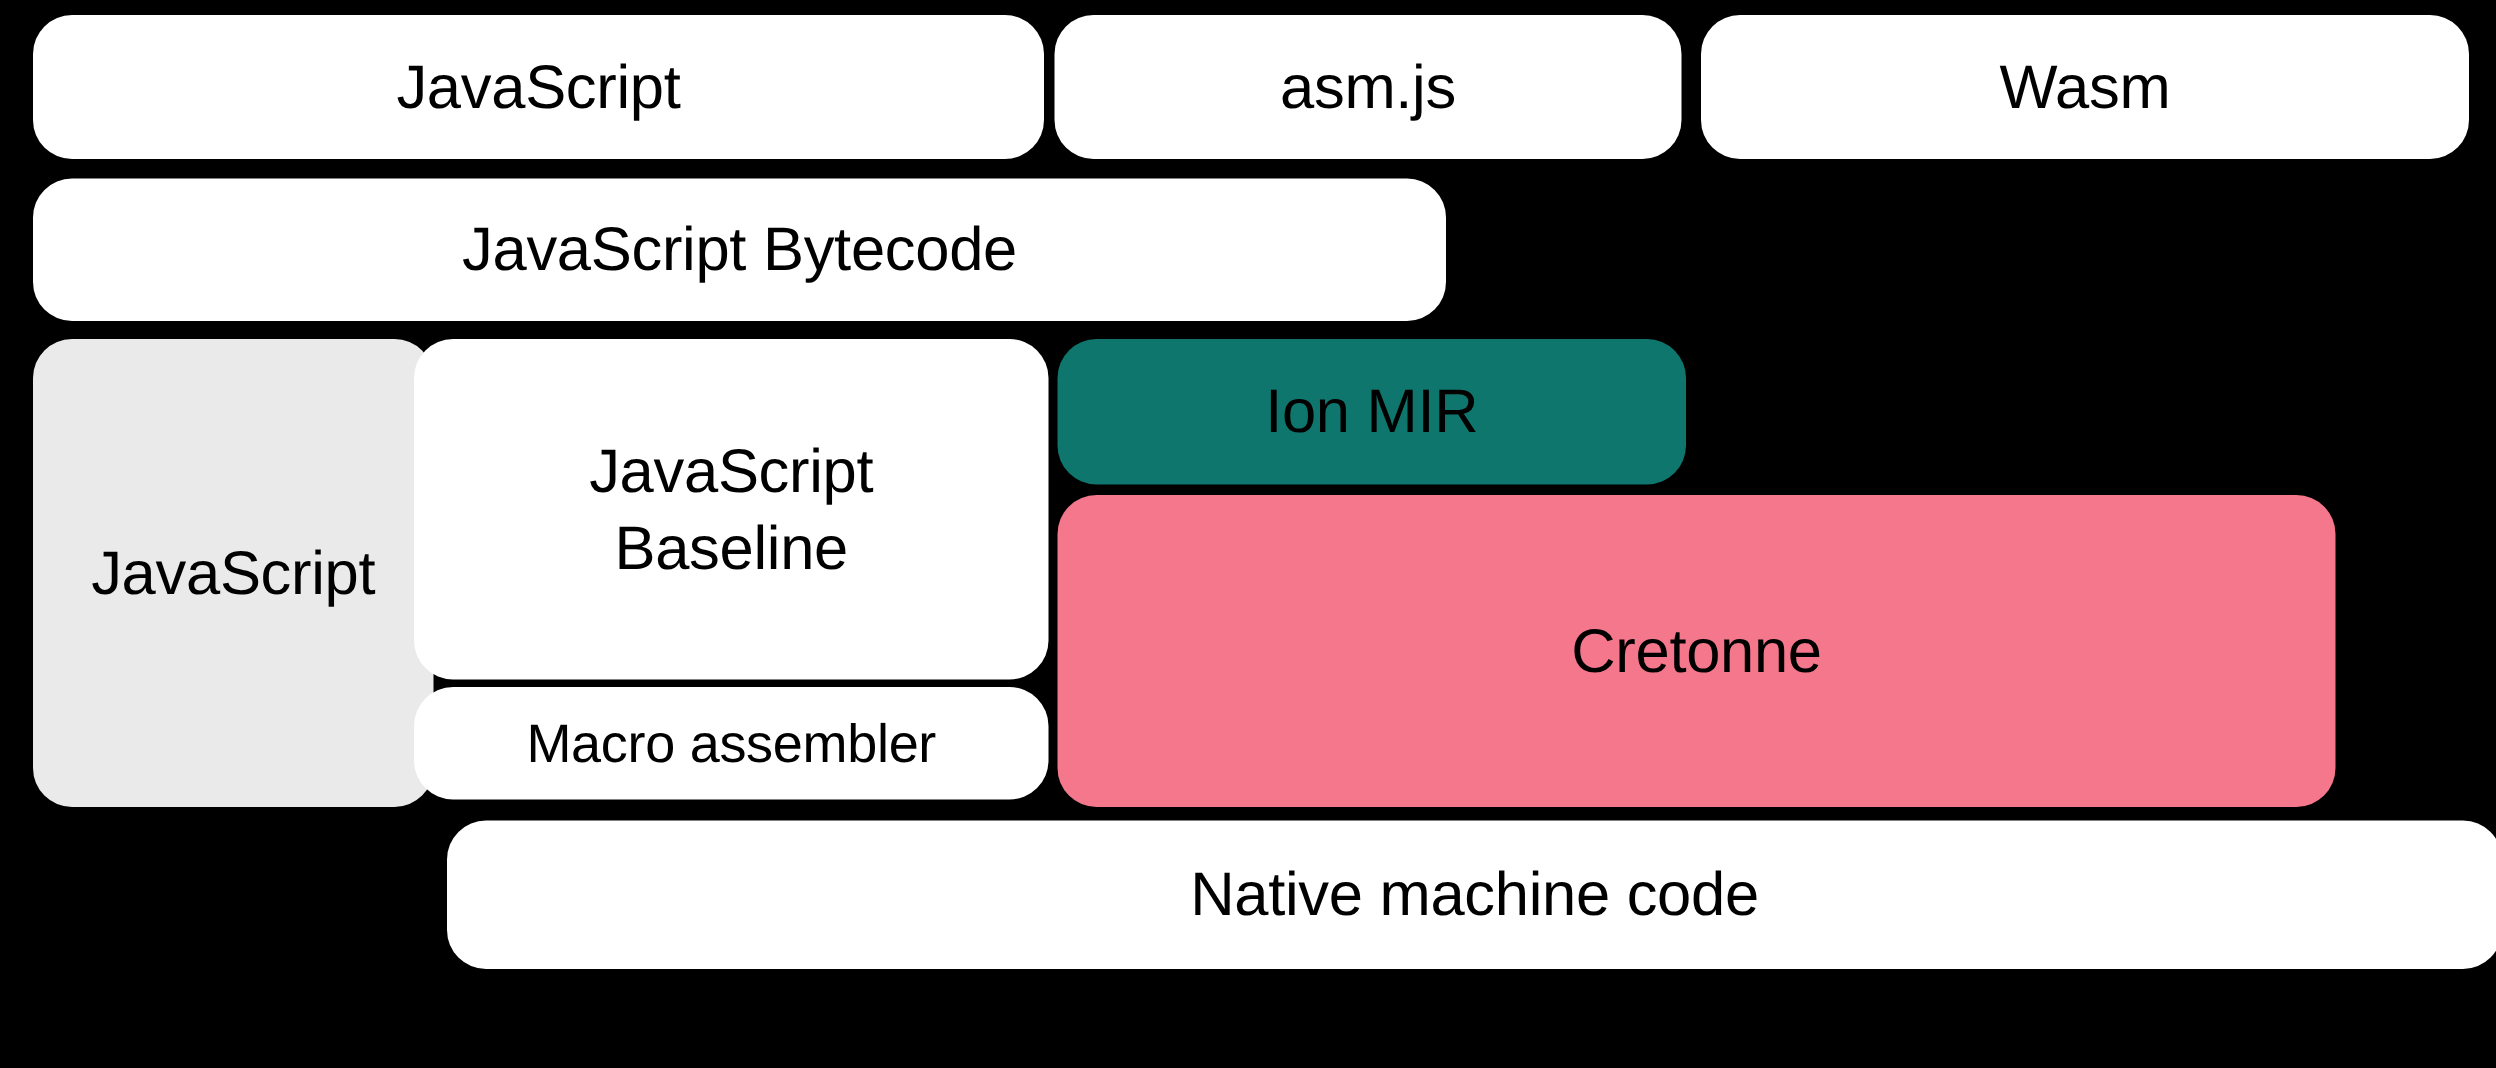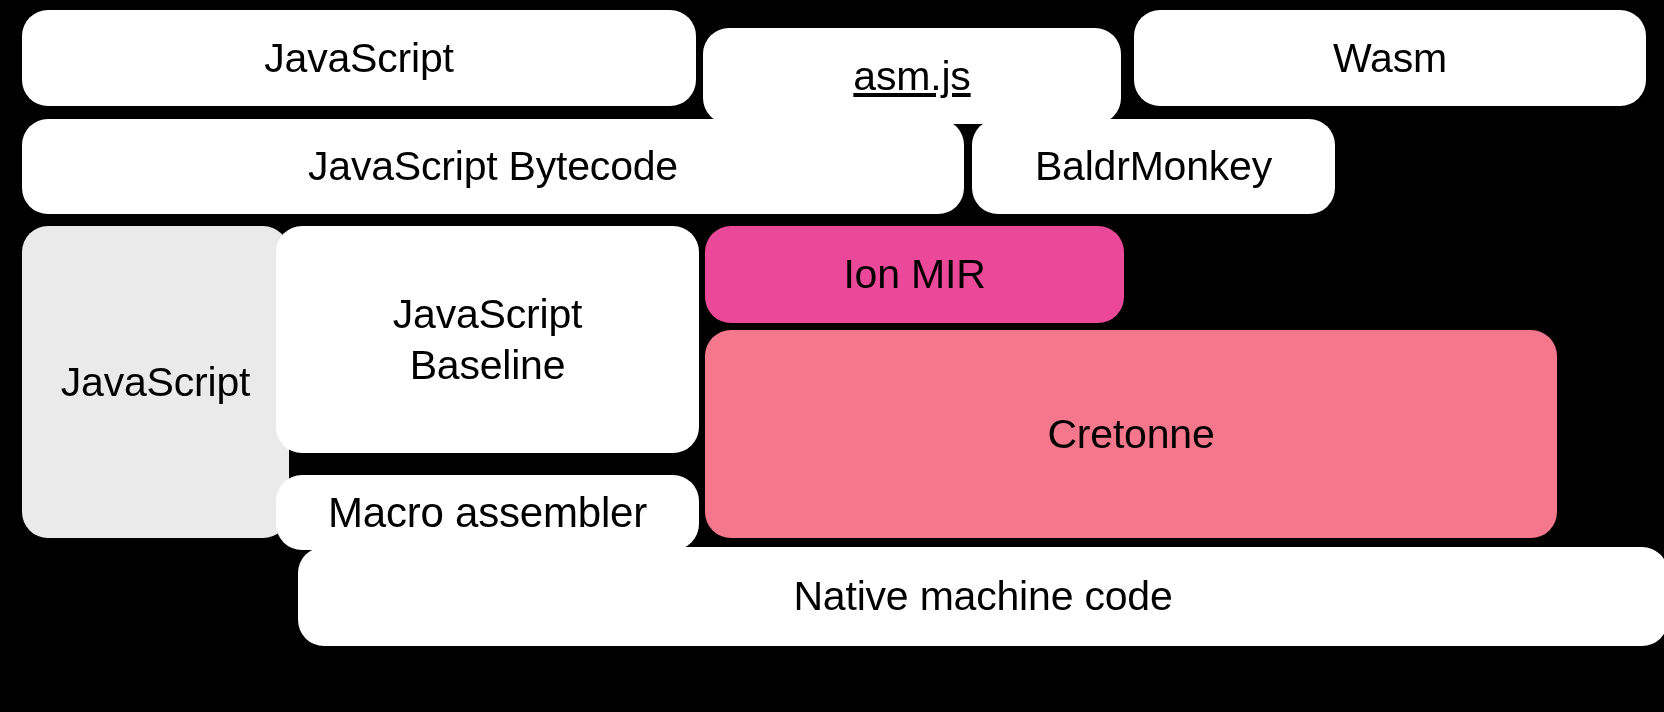--- a/index.html
+++ b/index.html
@@ -29,56 +29,55 @@
     font-size: 41px;
     line-height: 1.22;
     letter-spacing: -0.2px;
     white-space: pre-line;
     border-radius: 26px;
     background: #ffffff;
     -webkit-font-smoothing: antialiased;
   }
   .node.white   { background: #ffffff; }
   .node.gray    { background: #eaeaea; }
-  .node.green   { background: #ec4899; }
+  .node.green   { background: #0f766e; }
   .node.pink    { background: #f4778c; }
 
   
   .n-javascript        { left: 22px;   top: 10px;  width: 674px; height: 96px; }
-  .n-asmjs             { left: 703px;  top: 28px;  width: 418px; height: 96px; text-decoration: underline; }
+  .n-asmjs             { left: 703px;  top: 10px;  width: 418px; height: 96px; }
   .n-wasm              { left: 1134px; top: 10px;  width: 512px; height: 96px; }
 
   
   .n-js-bytecode       { left: 22px;   top: 119px; width: 942px; height: 95px; }
   .n-baldrmonkey       { left: 972px;  top: 119px; width: 363px; height: 95px; }
 
   
   .n-interpreter       { left: 22px;   top: 226px; width: 267px; height: 312px; }
   .n-js-baseline       { left: 276px;  top: 226px; width: 423px; height: 227px; }
-  .n-macro-assembler   { left: 276px;  top: 458px; width: 423px; height: 75px;  font-size: 42px; margin-top: 17px; }
+  .n-macro-assembler   { left: 276px;  top: 458px; width: 423px; height: 75px;  font-size: 36px; }
   .n-ion-mir           { left: 705px;  top: 226px; width: 419px; height: 97px;  }
   .n-cretonne          { left: 705px;  top: 330px; width: 852px; height: 208px; }
 
   
   .n-native-code       { left: 276px;  top: 547px; width: 1370px; height: 99px; margin-left: 22px; }
 </style>
 </head>
 <body>
 
 <div id="diagram">
 
   <div class="node white n-javascript">JavaScript</div>
 
   <div class="node white n-asmjs">asm.js</div>
 
   <div class="node white n-js-bytecode">JavaScript Bytecode</div>
 
   <div class="node white n-wasm">Wasm</div>
 
-  <div class="node white n-baldrmonkey">BaldrMonkey</div>
 
   <div class="node gray n-interpreter">JavaScript</div>
 
   <div class="node white n-js-baseline">JavaScript
 Baseline</div>
 
   <div class="node white n-macro-assembler">Macro assembler</div>
 
   <div class="node green n-ion-mir">Ion MIR</div>
 

